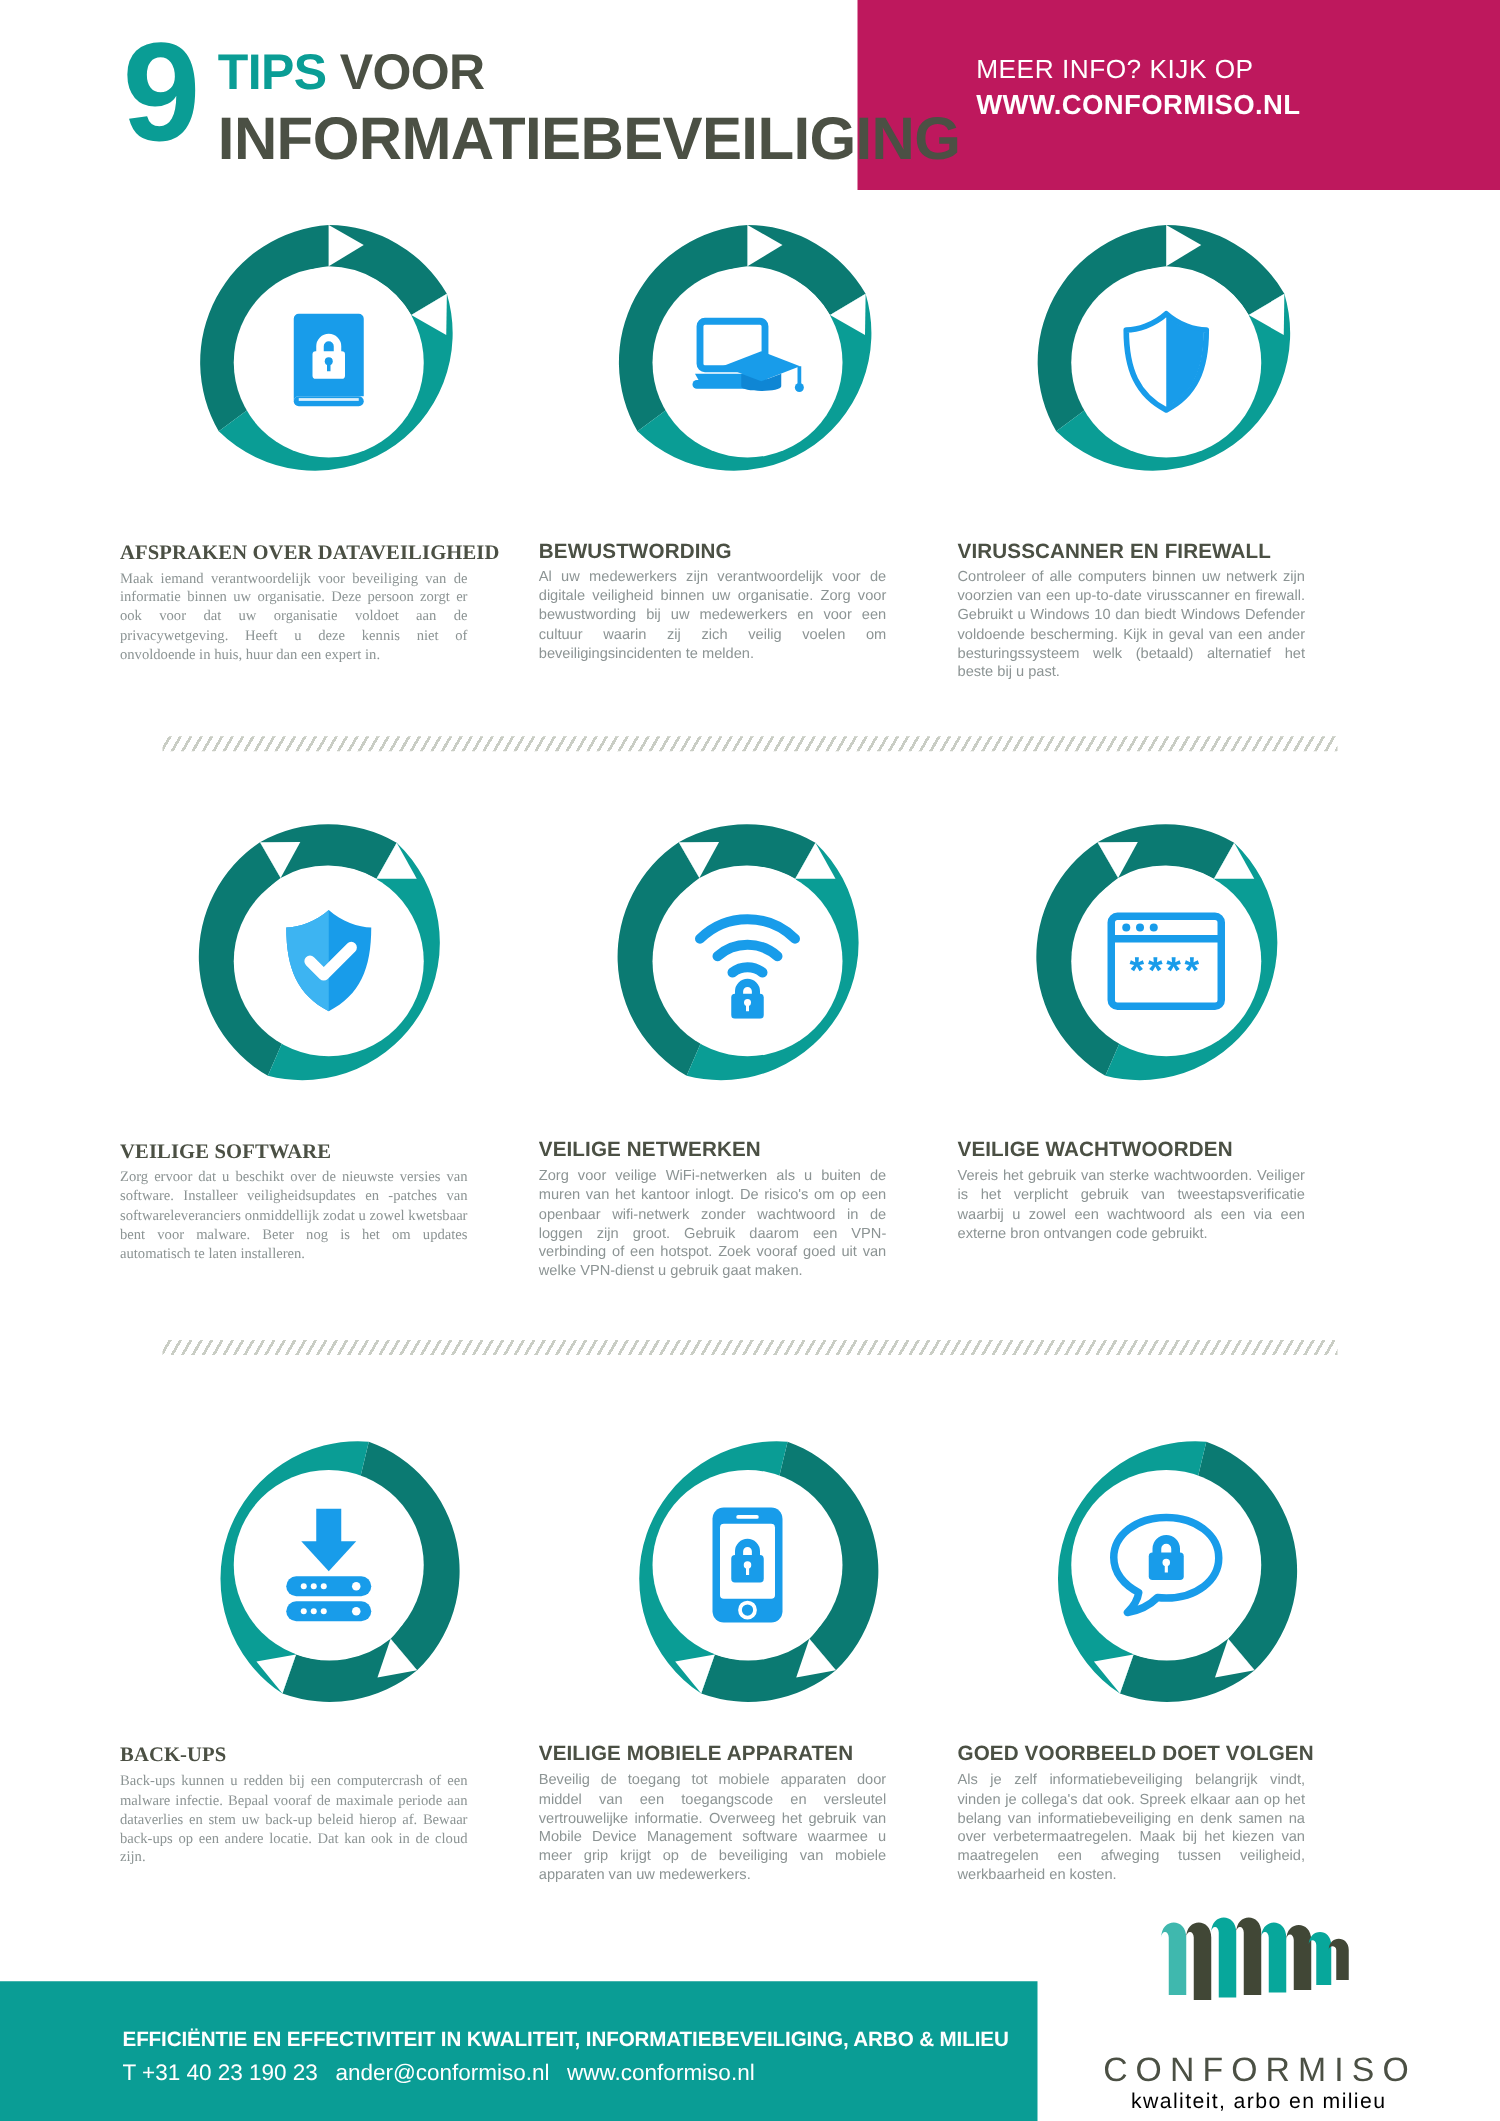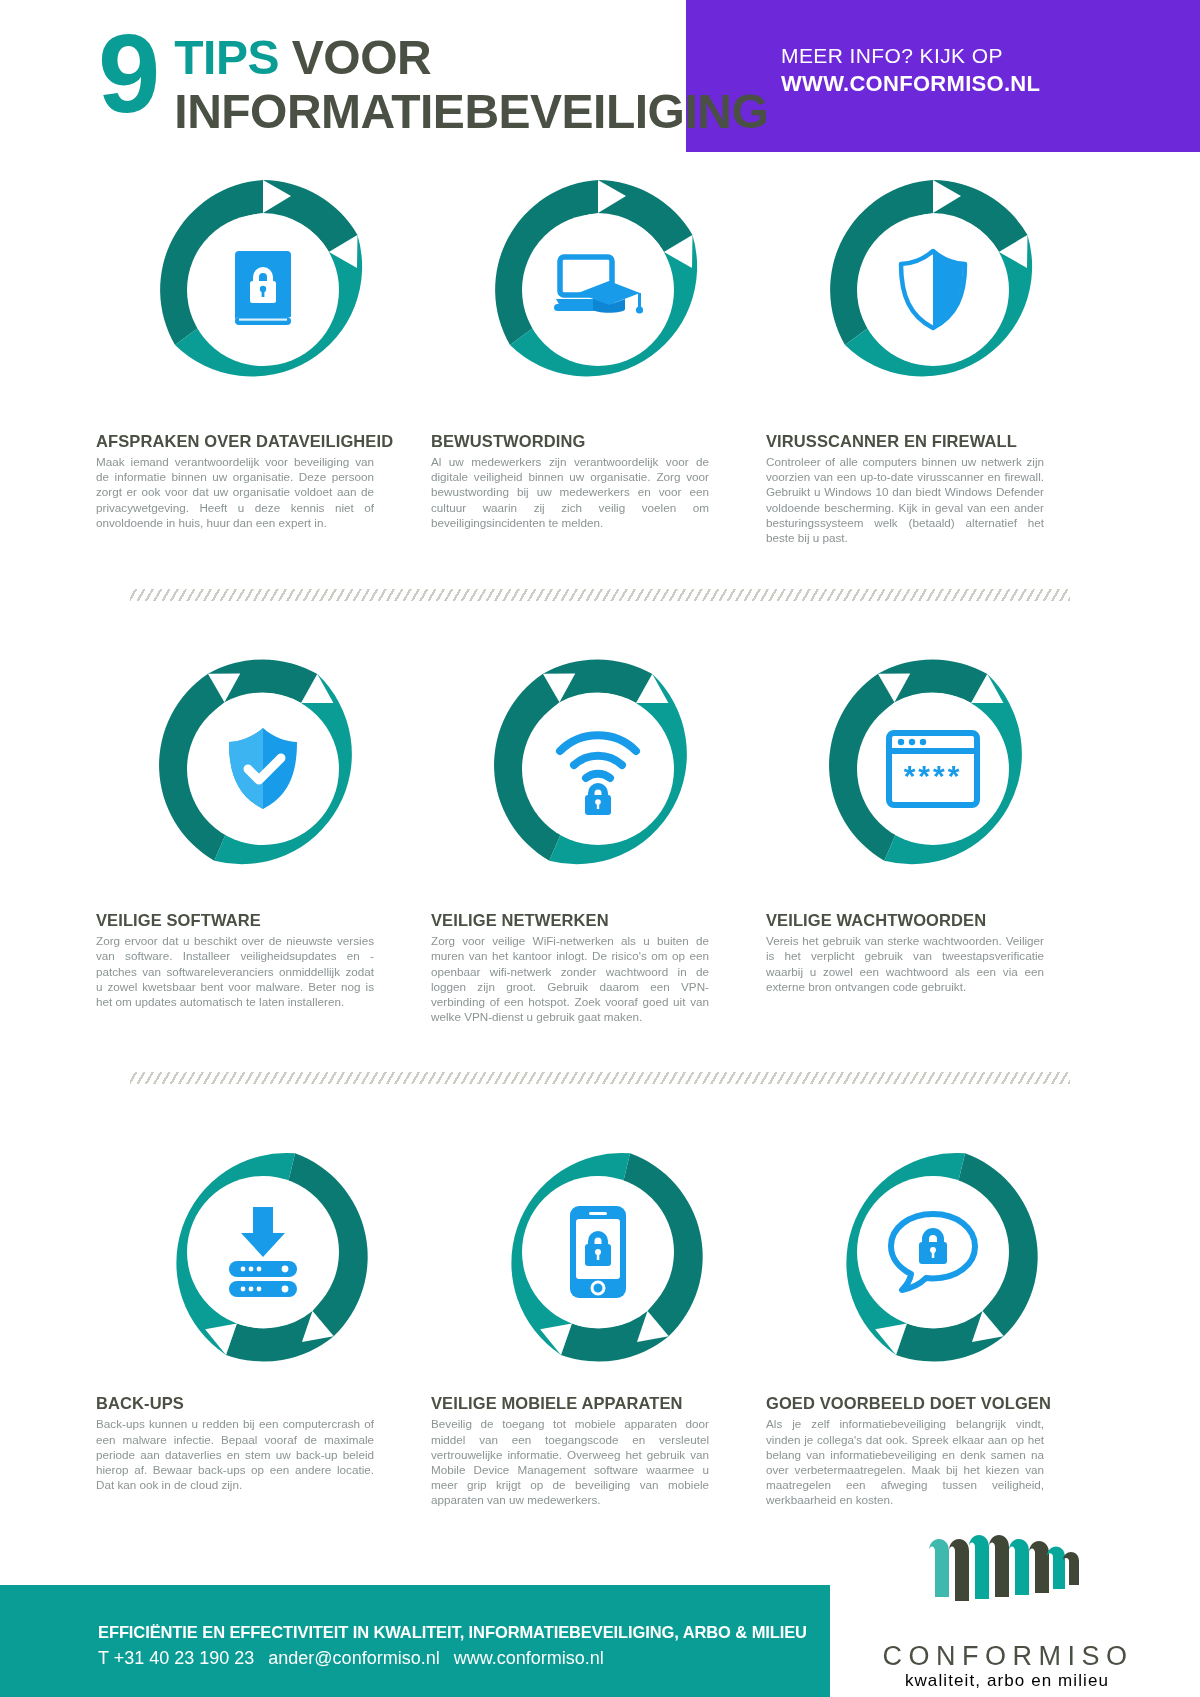--- a/index.html
+++ b/index.html
@@ -23,21 +23,21 @@
     top: 0; left: 0;
     width: 1200px;
     height: 152px;
   }
   .header-banner {
     position: absolute;
     top: 0;
     left: 686px;
     width: 514px;
     height: 152px;
-    background: #6d28d9;
+    background: #be185d;
   }
   .banner-inner {
     position: absolute;
     left: 95px;
     top: 42px;
   }
   .banner-line1 {
     font-size: 21px;
     letter-spacing: 0.4px;
     color: #ffffff;
@@ -62,21 +62,21 @@
     font-size: 112px;
     line-height: 104px;
     font-weight: 700;
     color: #0a9d95;
     letter-spacing: -2px;
     margin-right: 16px;
     margin-top: 2px;
   }
   .title-lines { padding-top: 12px; }
   .title-l1 {
-    font-size: 48px;
+    font-size: 40px;
     line-height: 52px;
     font-weight: 700;
     letter-spacing: -0.5px;
   }
   .title-l1 .tips { color: #0a9d95; }
   .title-l1 .voor { color: #4b5044; }
   .title-l2 {
     font-size: 48px;
     line-height: 52px;
     font-weight: 700;
@@ -94,21 +94,21 @@
   }
   .row {
     position: relative;
     width: 1200px;
     display: flex;
   }
   .cell {
     width: 333px;
     position: relative;
   }
-  .cell.c0 { margin-left: 96px; }
+  .cell.c0 { margin-left: 96px; font-family: Liberation Serif, serif; }
   .cell.c1 { margin-left: 2px; }
   .cell.c2 { margin-left: 2px; }
 
   
   .ring-wrap {
     position: relative;
     width: 240px;
     height: 240px;
     margin: 0 auto 0 auto;
   }

